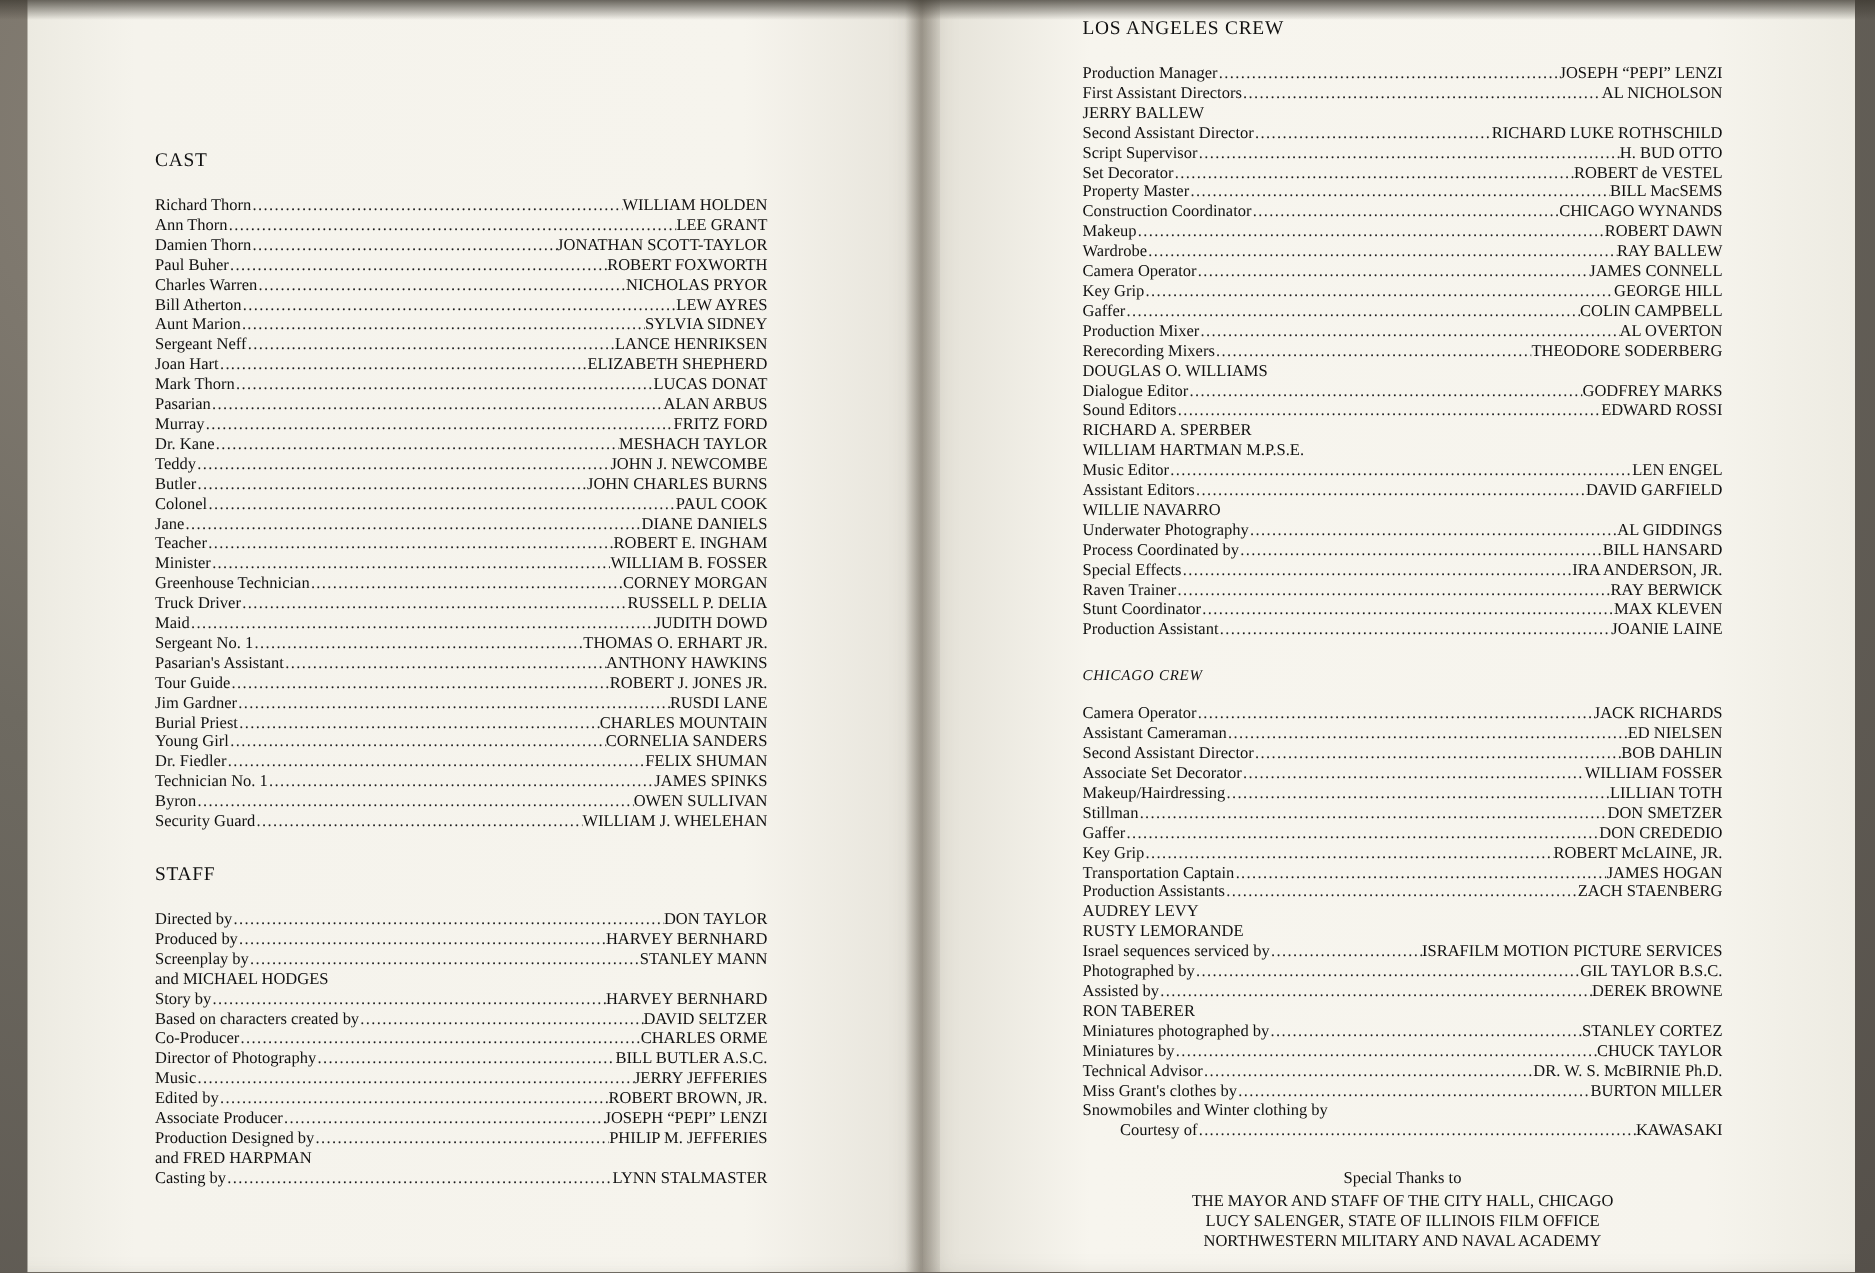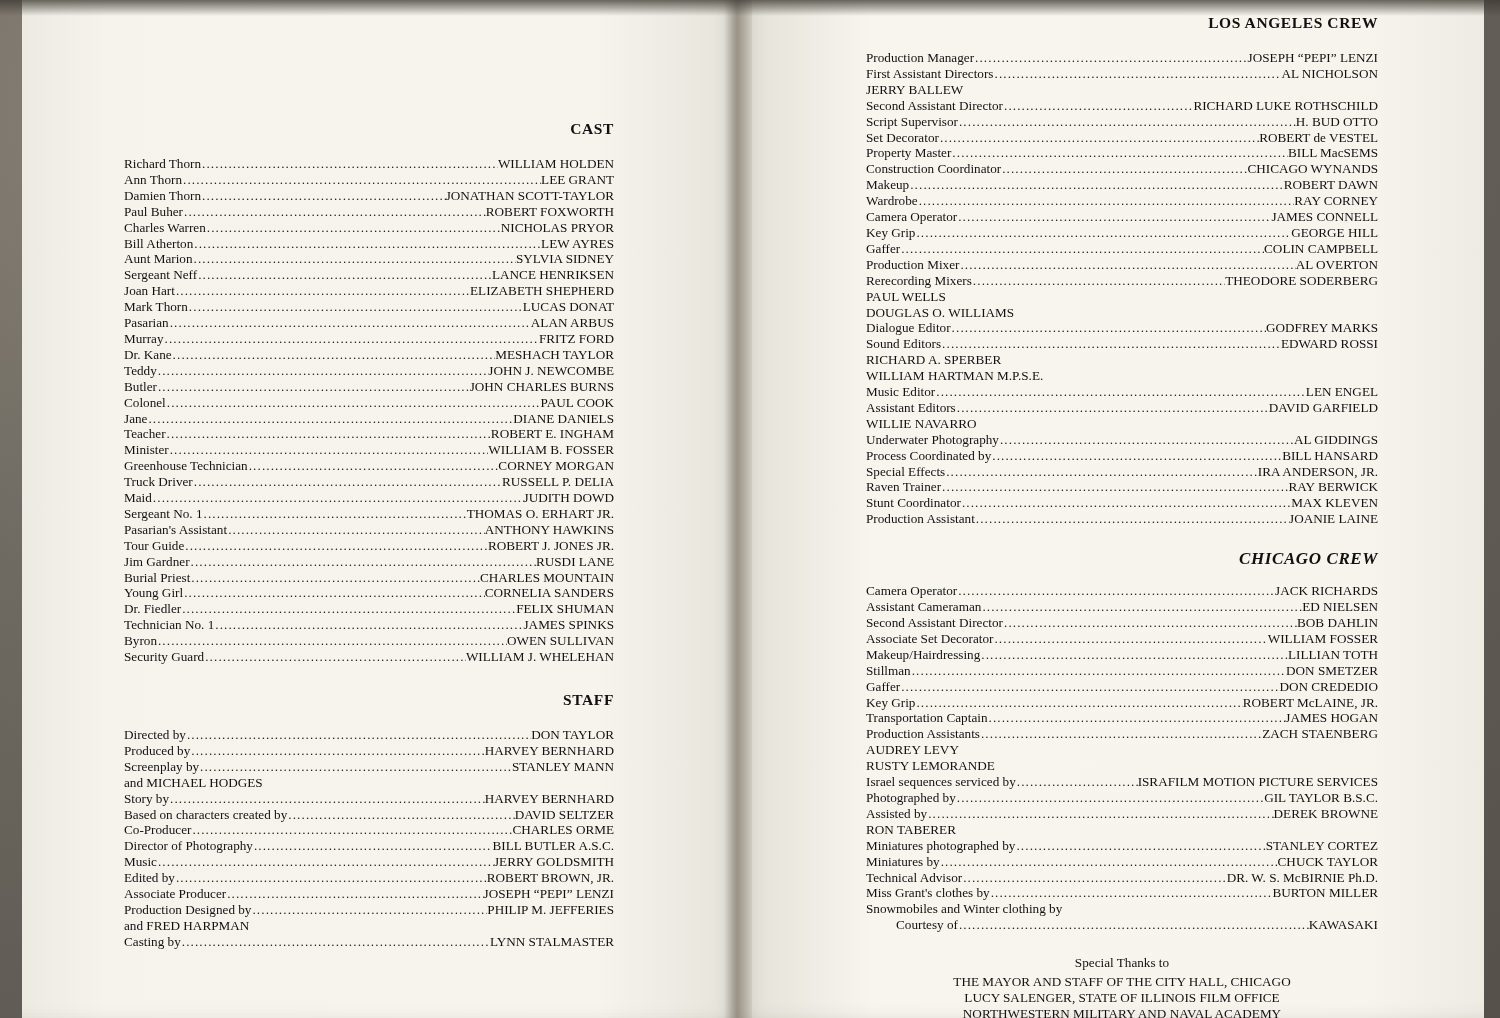--- a/index.html
+++ b/index.html
@@ -50,27 +50,27 @@
   }
   .page-col {
     position: absolute;
     color: #111;
   }
   .col-left { left: 124px; top: 120px; width: 490px; }
   .col-right { left: 866px; top: 14px; width: 512px; }
 
   h2.sec {
     font-size: 15.5px;
-    font-weight: bold;
-    text-align: right;
+    font-weight: normal;
+    text-align: left;
     letter-spacing: .6px;
     margin: 0 0 18px 0;
   }
   h2.sec.staff { margin-top: 26px; }
-  h2.sec.italic { font-style: italic; font-size: 17px; margin: 22px 0 14px 0; }
+  h2.sec.italic { font-style: italic; font-size: 12px; margin: 22px 0 14px 0; }
 
   ul.credits {
     list-style: none;
     margin: 0;
     padding: 0;
     font-size: 13.2px;
     line-height: 15.9px;
   }
   ul.credits li {
     display: flex;
@@ -311,21 +311,21 @@
           <span class="val">CHARLES ORME</span>
         </li>
         <li>
           <span class="role">Director of Photography</span>
           <span class="dots">........................................................................................................................</span>
           <span class="val">BILL BUTLER A.S.C.</span>
         </li>
         <li>
           <span class="role">Music</span>
           <span class="dots">........................................................................................................................</span>
-          <span class="val">JERRY GOLDSMITH</span>
+          <span class="val">JERRY JEFFERIES</span>
         </li>
         <li>
           <span class="role">Edited by</span>
           <span class="dots">........................................................................................................................</span>
           <span class="val">ROBERT BROWN, JR.</span>
         </li>
         <li>
           <span class="role">Associate Producer</span>
           <span class="dots">........................................................................................................................</span>
           <span class="val">JOSEPH “PEPI” LENZI</span>
@@ -388,21 +388,21 @@
           <span class="val">CHICAGO WYNANDS</span>
         </li>
         <li>
           <span class="role">Makeup</span>
           <span class="dots">........................................................................................................................</span>
           <span class="val">ROBERT DAWN</span>
         </li>
         <li>
           <span class="role">Wardrobe</span>
           <span class="dots">........................................................................................................................</span>
-          <span class="val">RAY CORNEY</span>
+          <span class="val">RAY BALLEW</span>
         </li>
         <li>
           <span class="role">Camera Operator</span>
           <span class="dots">........................................................................................................................</span>
           <span class="val">JAMES CONNELL</span>
         </li>
         <li>
           <span class="role">Key Grip</span>
           <span class="dots">........................................................................................................................</span>
           <span class="val">GEORGE HILL</span>
@@ -414,23 +414,20 @@
         </li>
         <li>
           <span class="role">Production Mixer</span>
           <span class="dots">........................................................................................................................</span>
           <span class="val">AL OVERTON</span>
         </li>
         <li>
           <span class="role">Rerecording Mixers</span>
           <span class="dots">........................................................................................................................</span>
           <span class="val">THEODORE SODERBERG</span>
-        </li>
-        <li class="cont">
-          <span>PAUL WELLS</span>
         </li>
         <li class="cont">
           <span>DOUGLAS O. WILLIAMS</span>
         </li>
         <li>
           <span class="role">Dialogue Editor</span>
           <span class="dots">........................................................................................................................</span>
           <span class="val">GODFREY MARKS</span>
         </li>
         <li>

